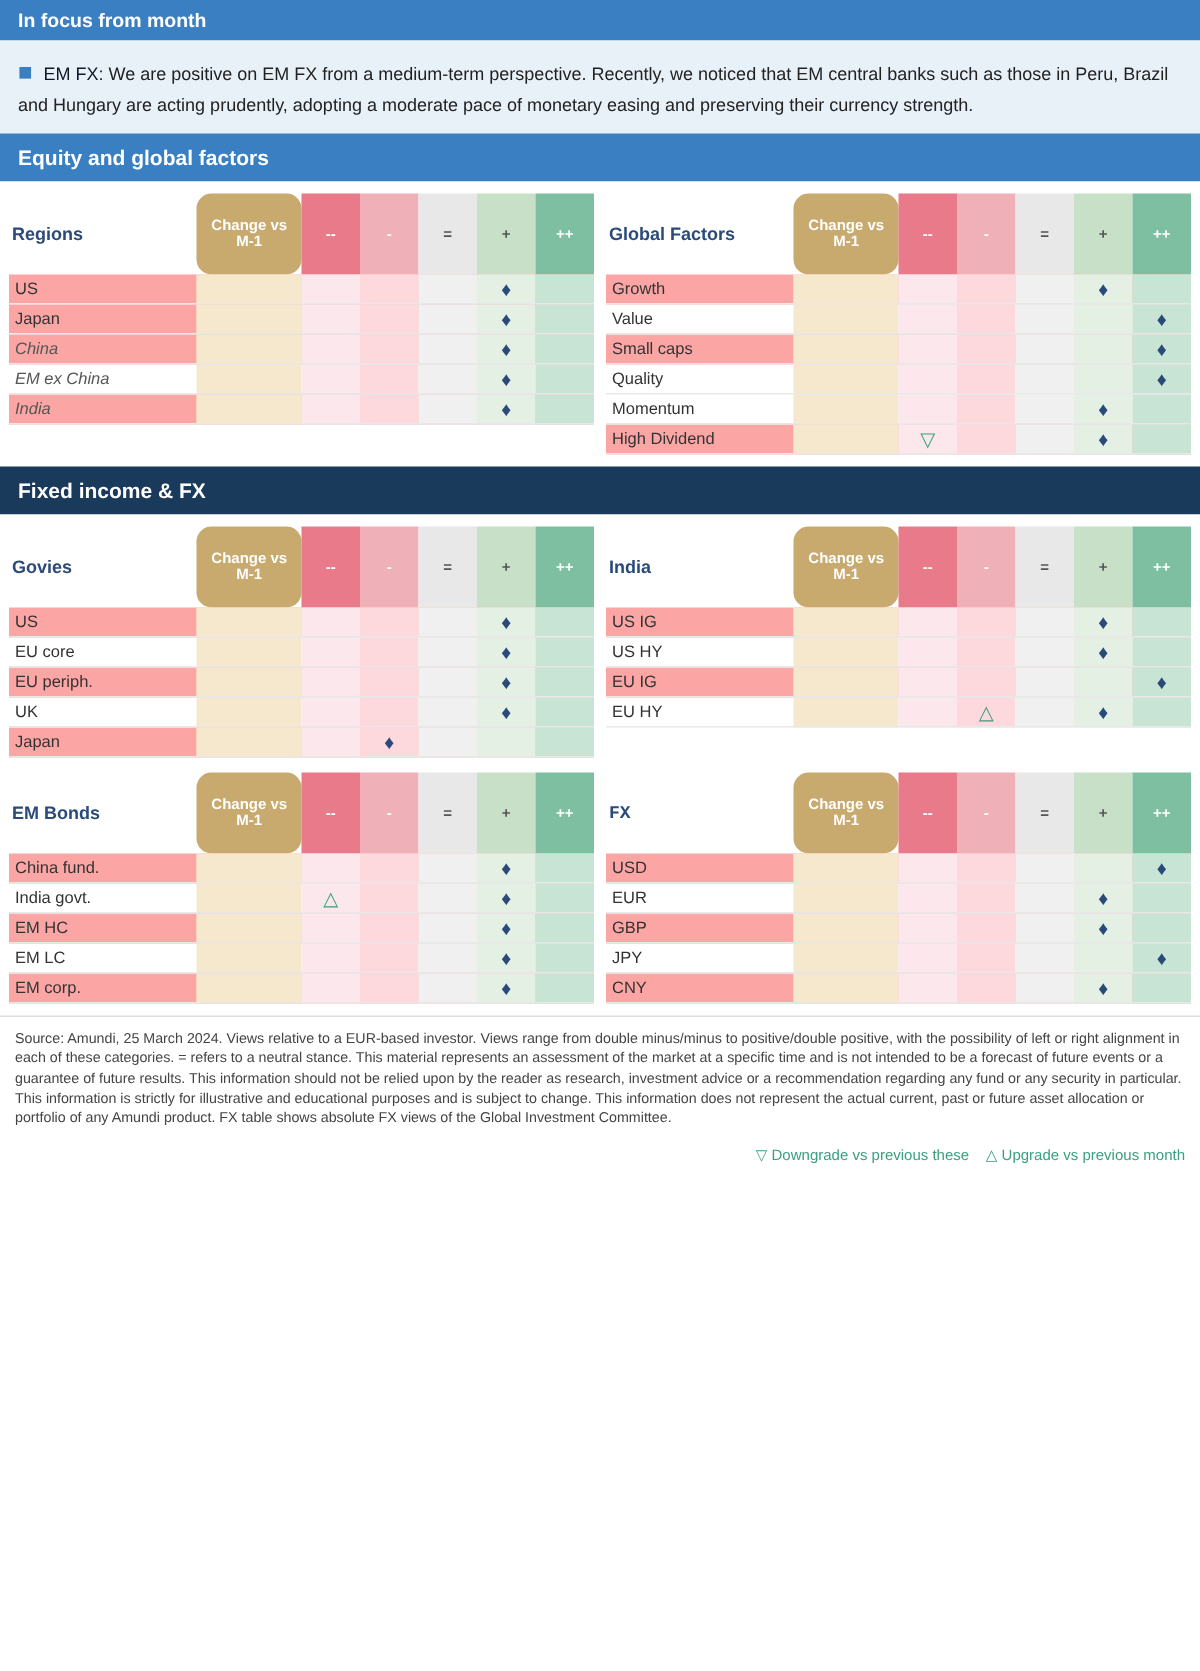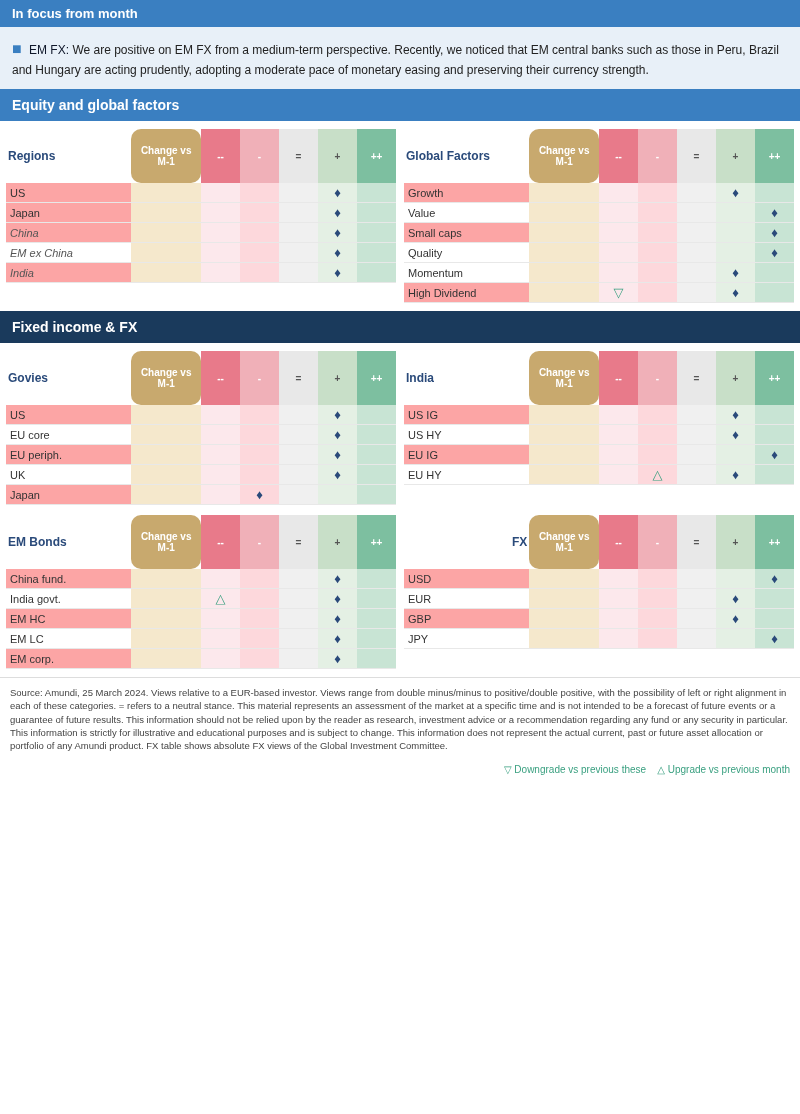--- a/index.html
+++ b/index.html
@@ -495,21 +495,21 @@
               <td class="cell-pp" style="text-align: center;"></td>
             </tr>
           </tbody>
       </table>
     </div>
 
     <div class="table-half">
       <table>
         <thead>
           <tr>
-            <th style="text-align:right; font-size:12px; font-weight:bold; color:#2a4a7a; width:90px;">FX</th>
+            <th style="text-align:left; font-size:12px; font-weight:bold; color:#2a4a7a; width:90px;font-family:Liberation Mono, monospace;">FX</th>
             <th class="col-header-change">Change vs M-1</th>
             <th class="col-header-mm">--</th>
             <th class="col-header-m">-</th>
             <th class="col-header-eq">=</th>
             <th class="col-header-p">+</th>
             <th class="col-header-pp">++</th>
           </tr>
         </thead>
         <tbody id="fx-tbody">
             <tr class="row-shaded">
@@ -541,20 +541,29 @@
             </tr>
             <tr>
               <td class="row-label">JPY</td>
               <td class="cell-change" style="text-align: center;"></td>
               <td class="cell-mm" style="text-align: center;"></td>
               <td class="cell-m" style="text-align: center;"></td>
               <td class="cell-eq" style="text-align: center;"></td>
               <td class="cell-p" style="text-align: center;"></td>
               <td class="cell-pp" style="text-align: center;"><span class="diamond">♦</span></td>
             </tr>
+            <tr class="row-shaded">
+              <td class="row-label">CNY</td>
+              <td class="cell-change" style="text-align: center;"></td>
+              <td class="cell-mm" style="text-align: center;"></td>
+              <td class="cell-m" style="text-align: center;"></td>
+              <td class="cell-eq" style="text-align: center;"></td>
+              <td class="cell-p" style="text-align: center;"><span class="diamond">♦</span></td>
+              <td class="cell-pp" style="text-align: center;"></td>
+            </tr>
           </tbody>
       </table>
     </div>
   </div>
 </div>
 
 <div class="footnote">
   <span>Source: Amundi, 25 March 2024. Views relative to a EUR-based investor. Views range from double minus/minus to positive/double positive, with the possibility of left or right alignment in each of these categories. = refers to a neutral stance. This material represents an assessment of the market at a specific time and is not intended to be a forecast of future events or a guarantee of future results. This information should not be relied upon by the reader as research, investment advice or a recommendation regarding any fund or any security in particular. This information is strictly for illustrative and educational purposes and is subject to change. This information does not represent the actual current, past or future asset allocation or portfolio of any Amundi product. FX table shows absolute FX views of the Global Investment Committee.</span>
 </div>
 

